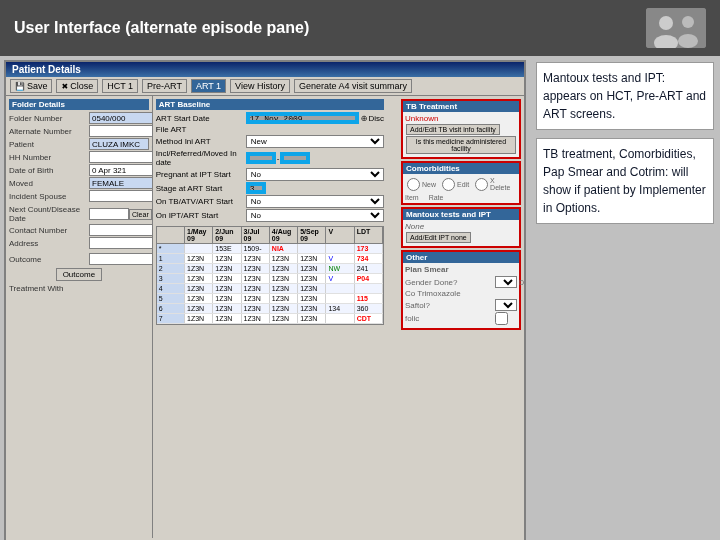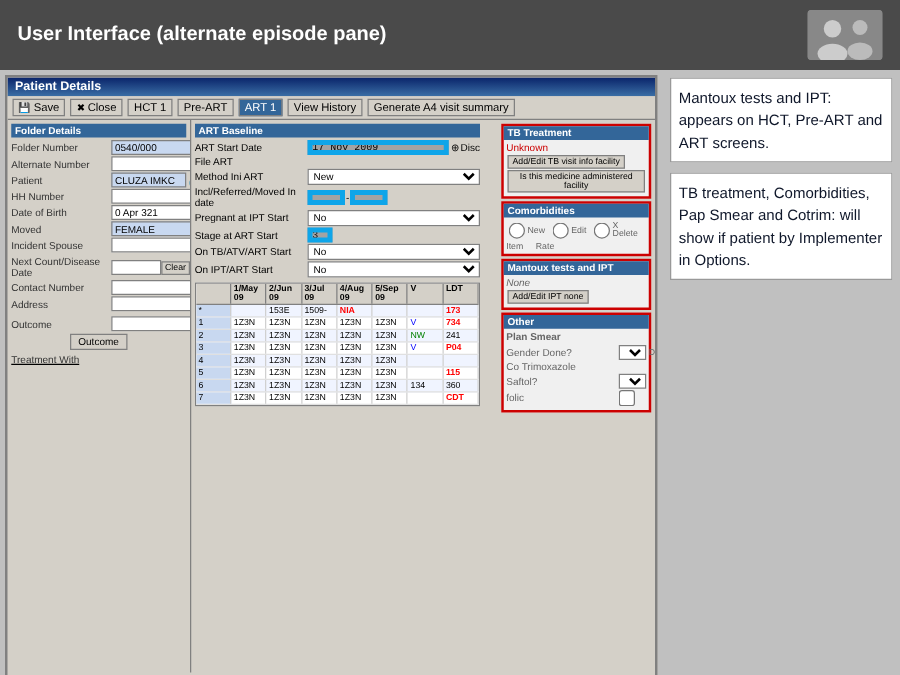--- a/index.html
+++ b/index.html
@@ -375,21 +375,21 @@
         <div style="margin-top:4px;">
           <div class="form-row">
             <span class="form-label">Outcome</span>
             <input class="form-input" value="" style="">
           </div>
           <div style="text-align:center;margin-top:2px;">
             <button style="font-size:8px;padding:1px 6px;border:1px solid #808080;background:#d4d0c8;cursor:pointer;">Outcome</button>
           </div>
         </div>
 
-        <div style="margin-top:3px;text-decoration:underline;">
+        <div style="margin-top:3px;">
           <div class="form-row">
             <span class="form-label">Treatment With</span>
           </div>
         </div>
       </div>
 
       <div class="right-form">
 
         <div class="art-column">
           <div class="form-section-title">ART Baseline</div>

